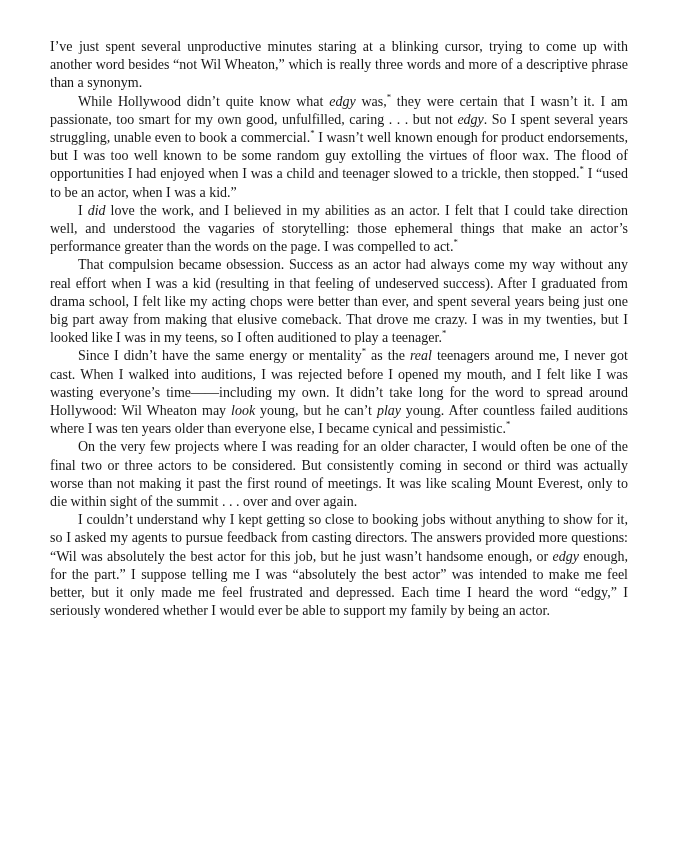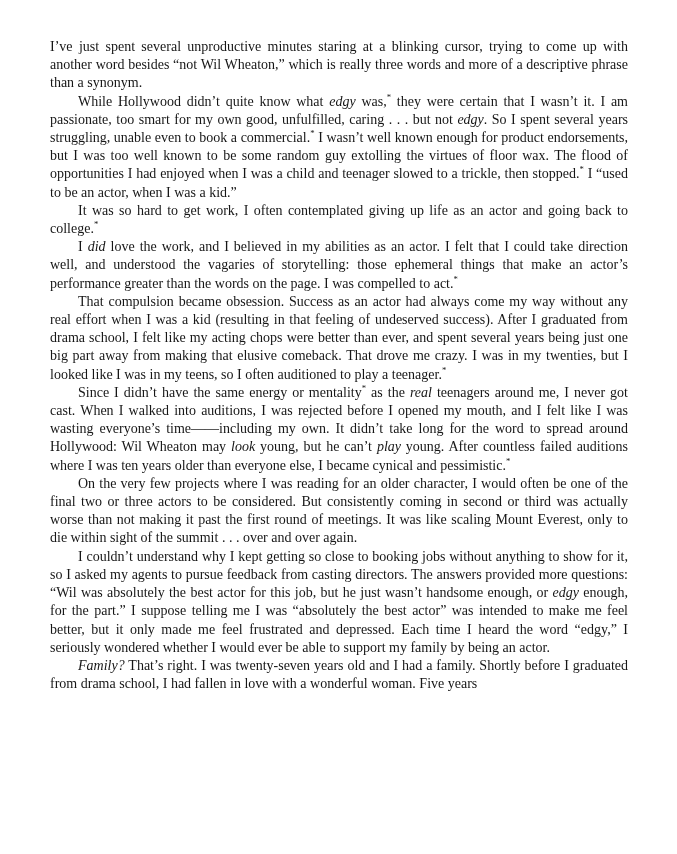--- a/index.html
+++ b/index.html
@@ -38,21 +38,19 @@
     vertical-align: super;
   }
 </style>
 </head>
 <body style="background: rgb(255, 255, 255);">
 
 <div class="book-page">
   <div class="page-text" style="color: rgb(22, 22, 22);">
       <p class=""><span>I’ve just spent several unproductive minutes staring at a blinking cursor, trying to come up with another word besides “not Wil Wheaton,” which is really three words and more of a descriptive phrase than a synonym.</span></p>
       <p class="indent"><span>While Hollywood didn’t quite know what </span><em>edgy</em><span> was,</span><sup>*</sup><span> they were certain that I wasn’t it. I am passionate, too smart for my own good, unfulfilled, caring . . . but not </span><em>edgy</em><span>. So I spent several years struggling, unable even to book a commercial.</span><sup>*</sup><span> I wasn’t well known enough for product endorsements, but I was too well known to be some random guy extolling the virtues of floor wax. The flood of opportunities I had enjoyed when I was a child and teenager slowed to a trickle, then stopped.</span><sup>*</sup><span> I “used to be an actor, when I was a kid.”</span></p>
-      <p class="indent"><span>It was so hard to get work, I often contemplated giving up life as an actor and going back to college.</span><sup>*</sup></p>
       <p class="indent"><span>I </span><em>did</em><span> love the work, and I believed in my abilities as an actor. I felt that I could take direction well, and understood the vagaries of storytelling: those ephemeral things that make an actor’s performance greater than the words on the page. I was compelled to act.</span><sup>*</sup></p>
       <p class="indent"><span>That compulsion became obsession. Success as an actor had always come my way without any real effort when I was a kid (resulting in that feeling of undeserved success). After I graduated from drama school, I felt like my acting chops were better than ever, and spent several years being just one big part away from making that elusive comeback. That drove me crazy. I was in my twenties, but I looked like I was in my teens, so I often auditioned to play a teenager.</span><sup>*</sup></p>
       <p class="indent"><span>Since I didn’t have the same energy or mentality</span><sup>*</sup><span> as the </span><em>real</em><span> teenagers around me, I never got cast. When I walked into auditions, I was rejected before I opened my mouth, and I felt like I was wasting everyone’s time——including my own. It didn’t take long for the word to spread around Hollywood: Wil Wheaton may </span><em>look</em><span> young, but he can’t </span><em>play</em><span> young. After countless failed auditions where I was ten years older than everyone else, I became cynical and pessimistic.</span><sup>*</sup></p>
       <p class="indent"><span>On the very few projects where I was reading for an older character, I would often be one of the final two or three actors to be considered. But consistently coming in second or third was actually worse than not making it past the first round of meetings. It was like scaling Mount Everest, only to die within sight of the summit . . . over and over again.</span></p>
       <p class="indent"><span>I couldn’t understand why I kept getting so close to booking jobs without anything to show for it, so I asked my agents to pursue feedback from casting directors. The answers provided more questions: “Wil was absolutely the best actor for this job, but he just wasn’t handsome enough, or </span><em>edgy</em><span> enough, for the part.” I suppose telling me I was “absolutely the best actor” was intended to make me feel better, but it only made me feel frustrated and depressed. Each time I heard the word “edgy,” I seriously wondered whether I would ever be able to support my family by being an actor.</span></p>
-      <p class="indent"><em>Family?</em><span> That’s right. I was twenty-seven years old and I had a family. Shortly before I graduated from drama school, I had fallen in love with a wonderful woman. Five years</span></p>
     </div>
 </div>
 
 </body></html>

